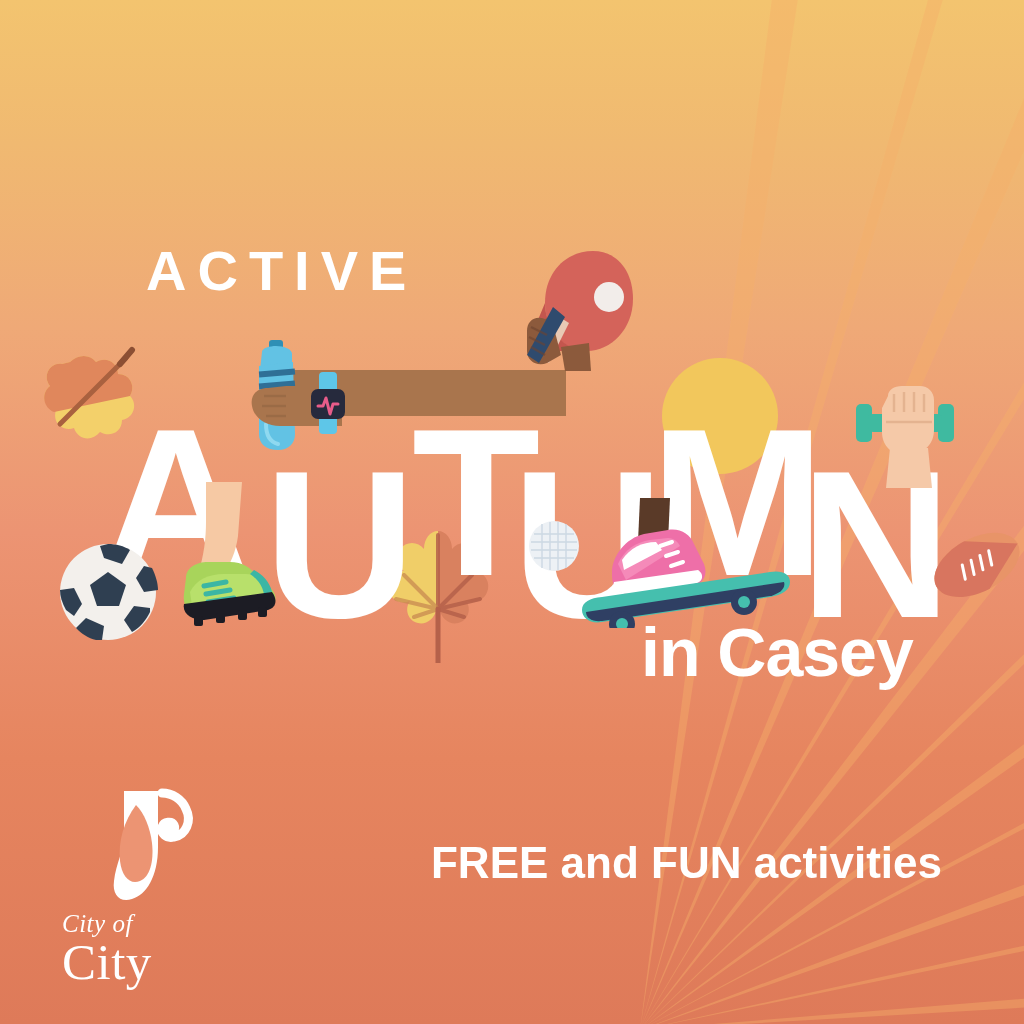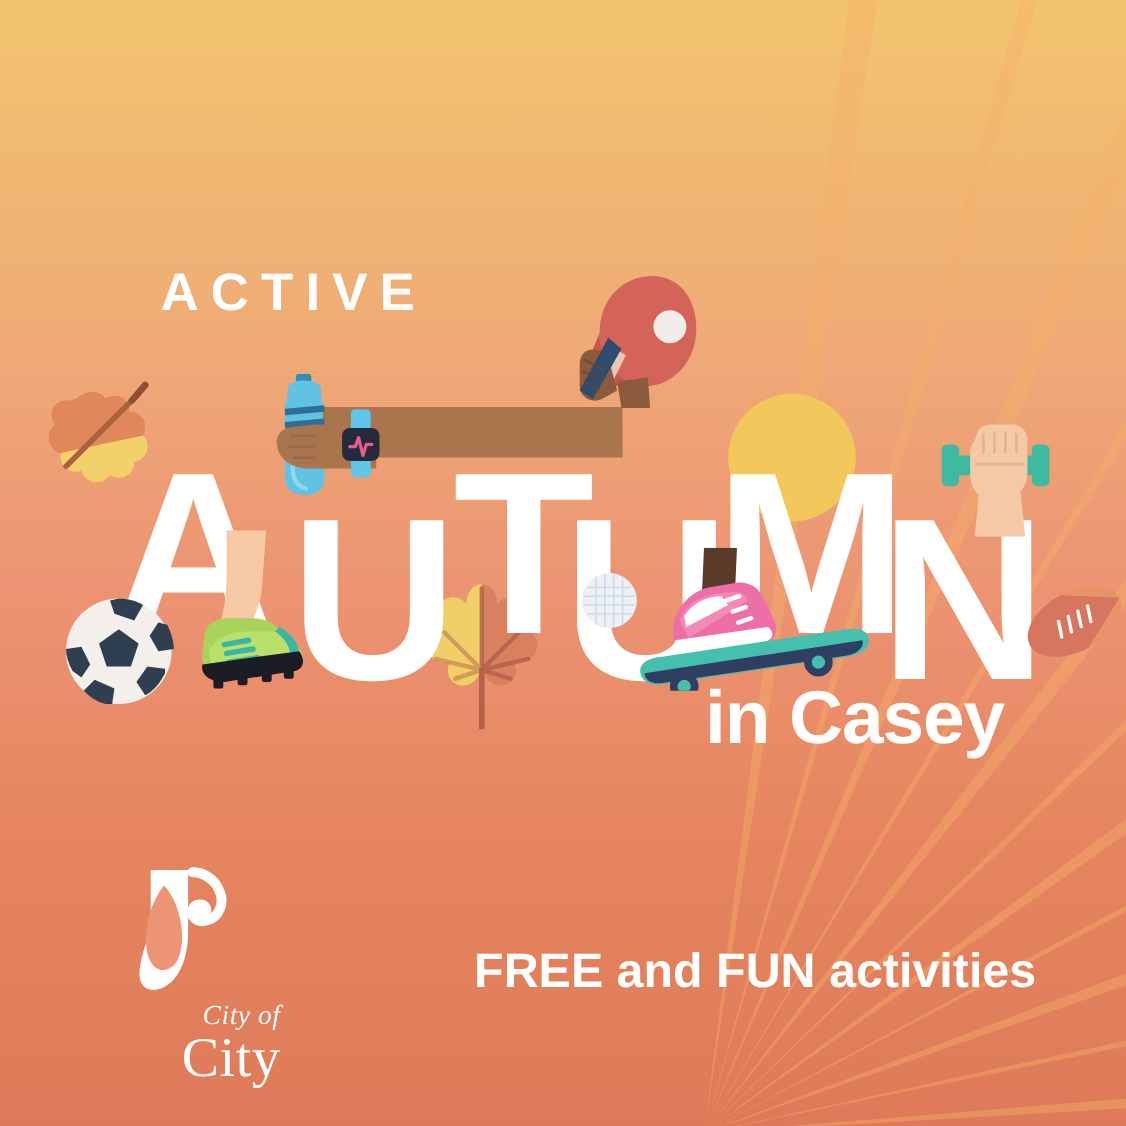--- a/index.html
+++ b/index.html
@@ -44,21 +44,21 @@
     left: 0;
     top: 0;
     width: 1024px;
     height: 1024px;
   }
 
   #active-word {
     position: absolute;
     left: 146px;
     top: 243px;
-    font-size: 48px;
+    font-size: 56px;
     font-weight: 700;
     letter-spacing: 11px;
     color: #ffffff;
     line-height: 1;
     white-space: nowrap;
   }
 
   .autumn-letter {
     position: absolute;
     color: #ffffff;
@@ -83,31 +83,30 @@
   #tagline {
     position: absolute;
     right: 82px;
     top: 835px;
     width: 600px;
     text-align: right;
     color: #ffffff;
     font-size: 44px;
     font-weight: 700;
     line-height: 1.28;
-    margin-top: 20px;
   }
   #tagline .line { display: block; white-space: nowrap; }
 
   
   #logo {
     position: absolute;
-    left: 75px;
+    left: 62px;
     top: 785px;
     width: 180px;
-    text-align: right;
+    text-align: left;
     color: #ffffff;
   }
   #logo-mark { display:block; margin: 0 auto; }
   #logo-city {
     display: block;
     font-family: "Liberation Serif", serif;
     font-style: italic;
     font-size: 25px;
     line-height: 1;
     margin-top: 6px;

